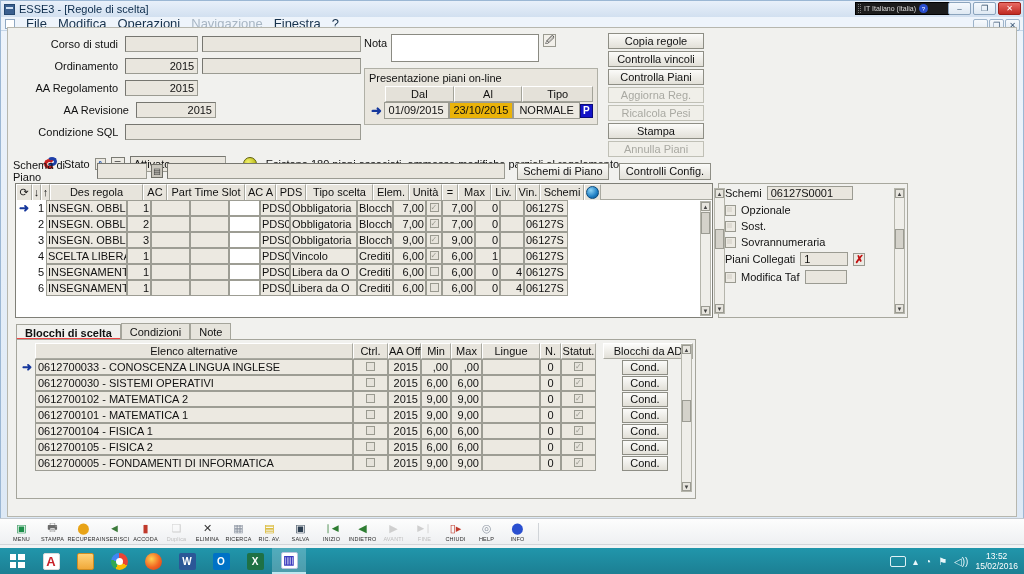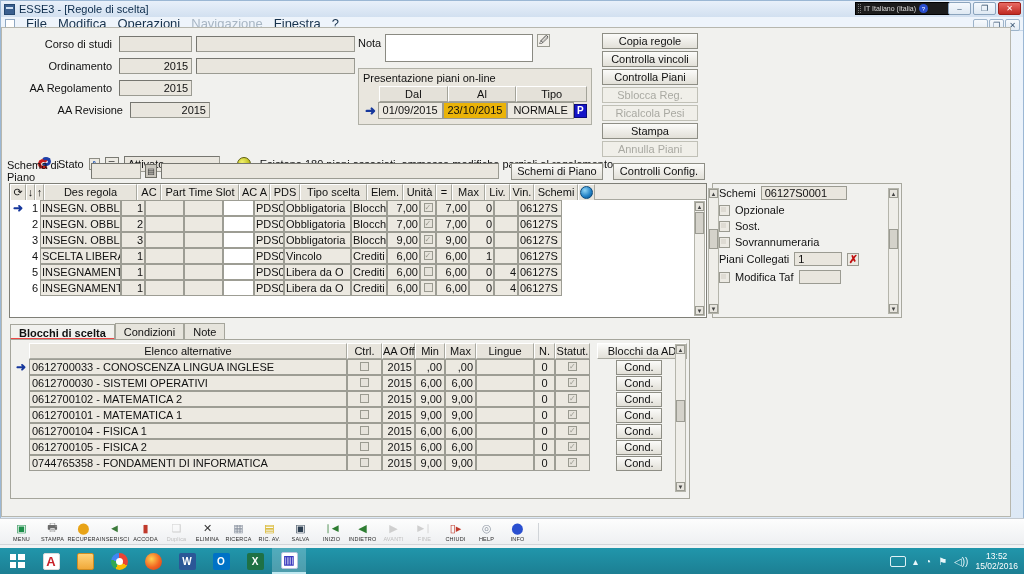--- a/index.html
+++ b/index.html
@@ -70,21 +70,21 @@
     align-items:center; gap:3px; padding:0 2px;
   }
   .langbar .lb-hdl{width:3px;height:9px;border-left:1px dotted #777;border-right:1px dotted #777;}
   .langbar .lb-t{color:#dcdcdc;font-size:7px;white-space:nowrap;}
   .langbar .lb-ico{width:9px;height:9px;border-radius:50%;background:#2a4fd0;color:#fff;
       font-size:6px;display:flex;align-items:center;justify-content:center;}
   .langbar .lb-r{color:#cfcfcf;font-size:7px;margin-left:auto;}
 
   
   .formarea {
-    position:absolute; left:0; top:26px; width:1010px; height:490px;
+    position:absolute; left:6px; top:26px; width:1010px; height:490px;
     background:#f1f1ee; border:1px solid #b7b7ae;
   }
 
   
   .panel-top { position:relative; height:125px; }
   .fieldrow { display:flex; align-items:center; height:20px; margin-bottom:2px; }
   .flabel { width:120px; text-align:right; padding-right:7px; font-size:11px; color:#111; }
   .fin {
     height:16px; background:#e9e6de; border:1px solid #9b9b92;
     border-top-color:#767670; border-left-color:#767670;
@@ -335,20 +335,24 @@
             <span class="flabel">AA Regolamento</span>
             <span class="fin num" style="width:80px">2015</span>
             <span class="fin" style="width:175px;margin-left:4px;visibility:hidden"></span>
           </div>
 
           <div class="fieldrow">
             <span class="flabel">AA Revisione</span>
             <span class="fin num" style="width:80px">2015</span>
           </div>
 
+          <div class="fieldrow">
+            <span class="flabel">Condizione SQL</span>
+            <span class="fin" style="width:259px"></span>
+          </div>
         </div>
 
         <div class="statorow">
           <span class="stato-ico">
               <i class="a1"></i>
               <i class="a2"></i>
             </span>
           <span class="statotxt">Stato</span>
           <span class="sq-blue">A</span>
           <span class="sq-list">☰</span>
@@ -378,21 +382,21 @@
               <span class="gc" style="width:72px">NORMALE</span>
               <span class="pbadge">P</span>
             </div>
           </div>
         </div>
 
         <div class="rightbtns">
           <div class="btn">Copia regole</div>
           <div class="btn">Controlla vincoli</div>
           <div class="btn">Controlla Piani</div>
-          <div class="btn dis">Sblocca Reg.</div>
+          <div class="btn dis">Aggiorna Reg.</div>
           <div class="btn dis">Ricalcola Pesi</div>
           <div class="btn">Stampa</div>
           <div class="btn dis">Annulla Piani</div>
         </div>
       </div>
 
       <div class="schemarow">
         <span class="lab">Schema di Piano</span>
         <span class="fin" style="width:52px"></span>
         <span class="sicon">▤</span>
@@ -752,21 +756,21 @@
             <span class="bc c" style="width:35px">
                 <span class="chk">
                   <span class="chkbox on2"></span>
                 </span>
               </span>
             <span class="condbtn" style="margin-left:26px">Cond.</span>
           </div>
 
           <div class="brow">
             <span class="rowarrow"></span>
-            <span class="bc" style="width:318px">0744765358 - FONDAMENTI DI INFORMATICA</span>
+            <span class="bc" style="width:318px">0612700005 - FONDAMENTI DI INFORMATICA</span>
             <span class="bc c" style="width:35px">
                 <span class="chk">
                   <span class="chkbox"></span>
                 </span>
               </span>
             <span class="bc r" style="width:33px">2015</span>
             <span class="bc r" style="width:30px">9,00</span>
             <span class="bc r" style="width:31px">9,00</span>
             <span class="bc" style="width:58px"></span>
             <span class="bc c" style="width:21px">0</span>

